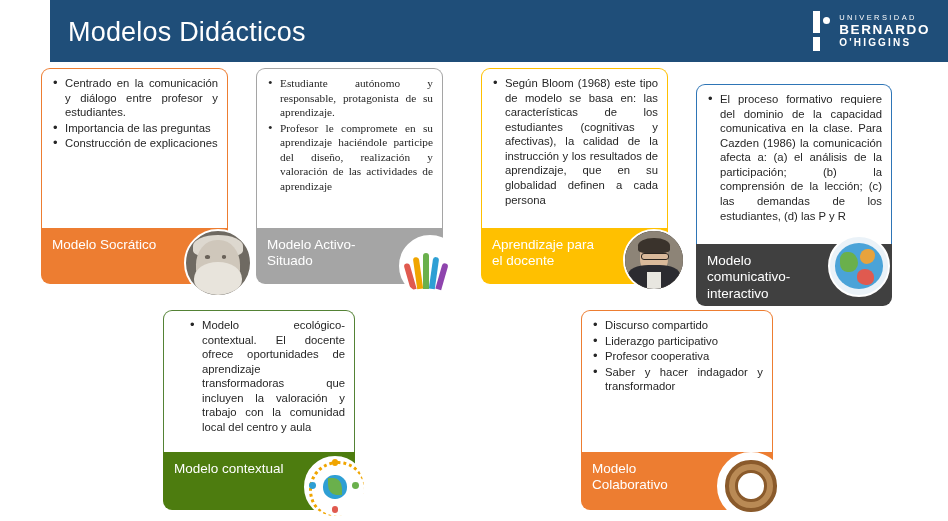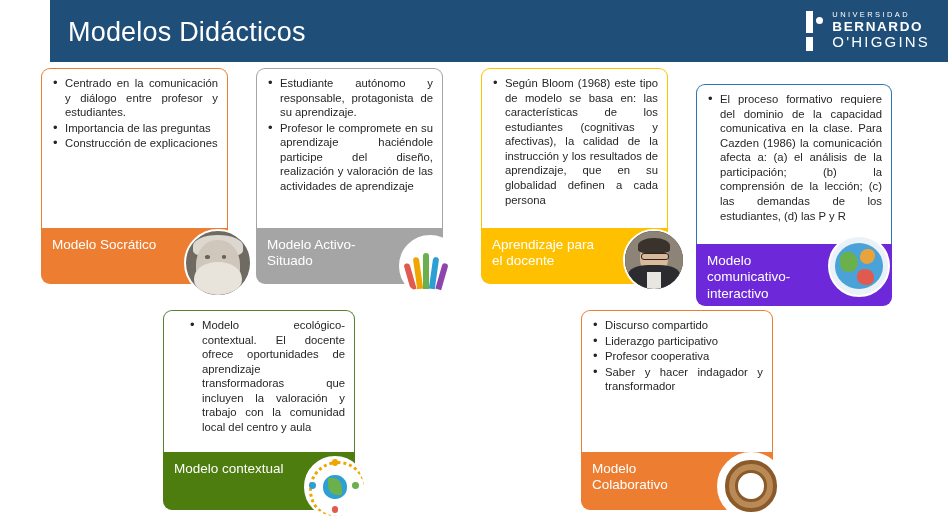--- a/index.html
+++ b/index.html
@@ -78,22 +78,22 @@
   .logo-text .l1 {
     font-size: 7.5px;
     letter-spacing: 2.4px;
   }
   .logo-text .l2 {
     font-size: 13.5px;
     font-weight: 700;
     letter-spacing: 1.6px;
   }
   .logo-text .l3 {
-    font-size: 15px;
-    font-weight: 400;
+    font-size: 10px;
+    font-weight: 700;
     letter-spacing: 2.2px;
   }
 
   
   .card {
     position: absolute;
     box-sizing: border-box;
   }
   .card-body {
     box-sizing: border-box;
@@ -139,26 +139,26 @@
   }
   .card-footer .ft-label {
     display: block;
     max-width: 68%;
   }
 
   
   .ft-orange  { background: #ED7D31; }
   .ft-gray    { background: #A5A5A5; }
   .ft-yellow  { background: #FFC000; }
-  .ft-blue    { background: #6d28d9; }
+  .ft-blue    { background: #404040; }
   .ft-green   { background: #4d7c0f; }
 
   
   .bd-orange .card-body { border-color: #ED7D31; }
-  .bd-gray   .card-body { border-color: #A5A5A5; }
+  .bd-gray   .card-body { border-color: #A5A5A5; font-family: Liberation Serif, serif; }
   .bd-yellow .card-body { border-color: #FFC000; }
   .bd-blue   .card-body { border-color: #2E75B6; }
   .bd-green  .card-body { border-color: #548235; }
 
   
   .circ {
     position: absolute;
     border-radius: 50%;
     overflow: hidden;
     border: 2px solid #ffffff;

